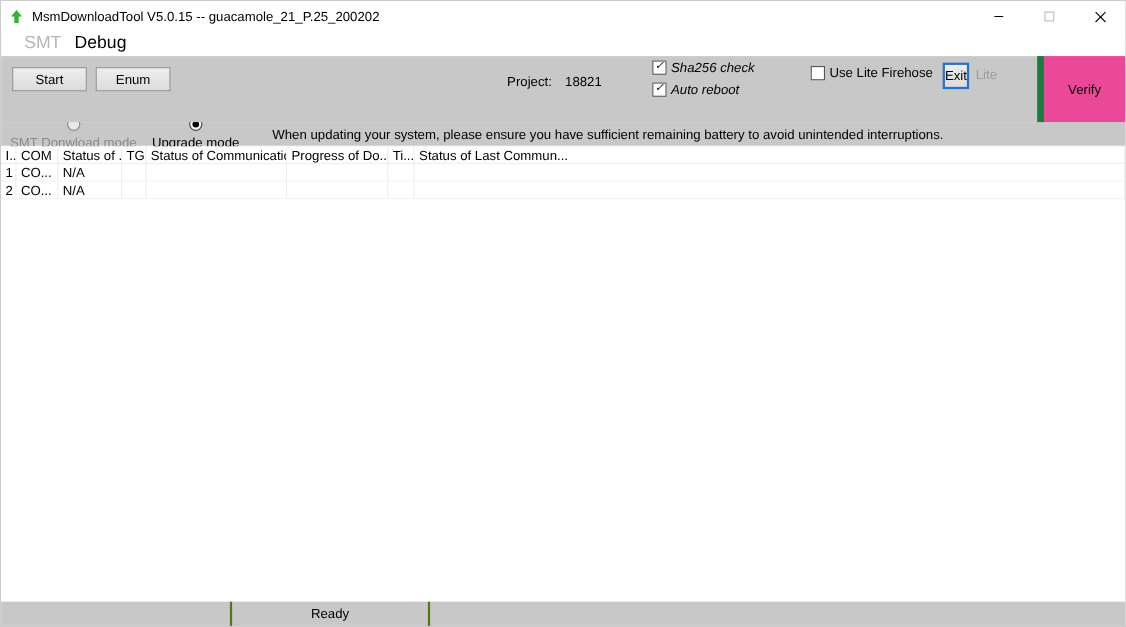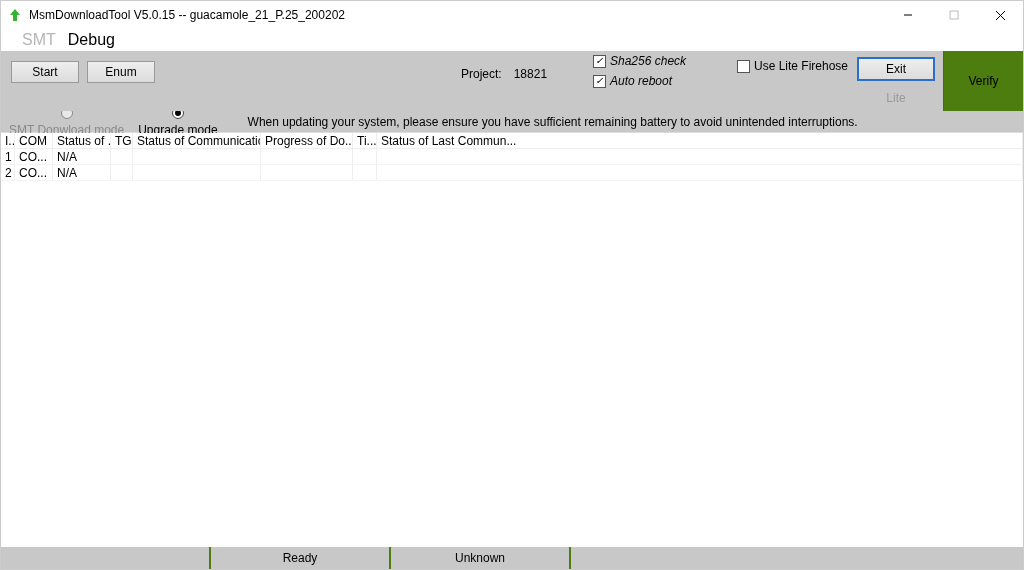--- a/index.html
+++ b/index.html
@@ -93,41 +93,41 @@
     left: 702px; top: 8px;
     font-size: 12px;
     padding-left: 34px;
   }
   .checks2 label { display: flex; align-items: center; gap: 4px; }
 
   .exit-stop {
     position: absolute;
     right: 88px; top: 6px;
     width: 78px;
-    display: flex; flex-direction: column; gap: 6px;
+    display: flex; flex-direction: row; gap: 6px;
   }
   .btn.exit {
     height: 24px;
     border: 2px solid #2a6fc9;
   }
   .btn.stop {
     height: 22px;
     color: #9a9a9a;
     border: none;
     background: transparent;
     box-shadow: none;
   }
 
   .btn.verify {
     position: absolute;
     right: 0; top: 0;
     width: 80px; height: 60px;
-    background: #4d7c0f;
+    background: #ec4899;
     border: none;
-    border-left: 1px solid #15803d;
+    border-left: 6px solid #15803d;
   }
 
   .modebar {
     background: #c8c8c8;
     height: 22px;
     display: flex; align-items: center;
     padding-left: 8px;
     gap: 14px;
     font-size: 12px;
     border-bottom: 1px solid #ddd;
@@ -311,15 +311,14 @@
     <div class="gcell c-time"></div>
     <div class="gcell c-last"></div>
   </div>
 
   <div class="gridfill"></div>
 </div>
 
 <div class="statusbar">
   <div class="stat-cell" style="width:210px"></div>
   <div class="stat-cell" style="width:180px">Ready</div>
-  <div class="stat-cell" style="width:180px">Unknown</div>
   <div class="stat-cell" style="flex:1;border-right:none"></div>
 </div>
 
 </body></html>

